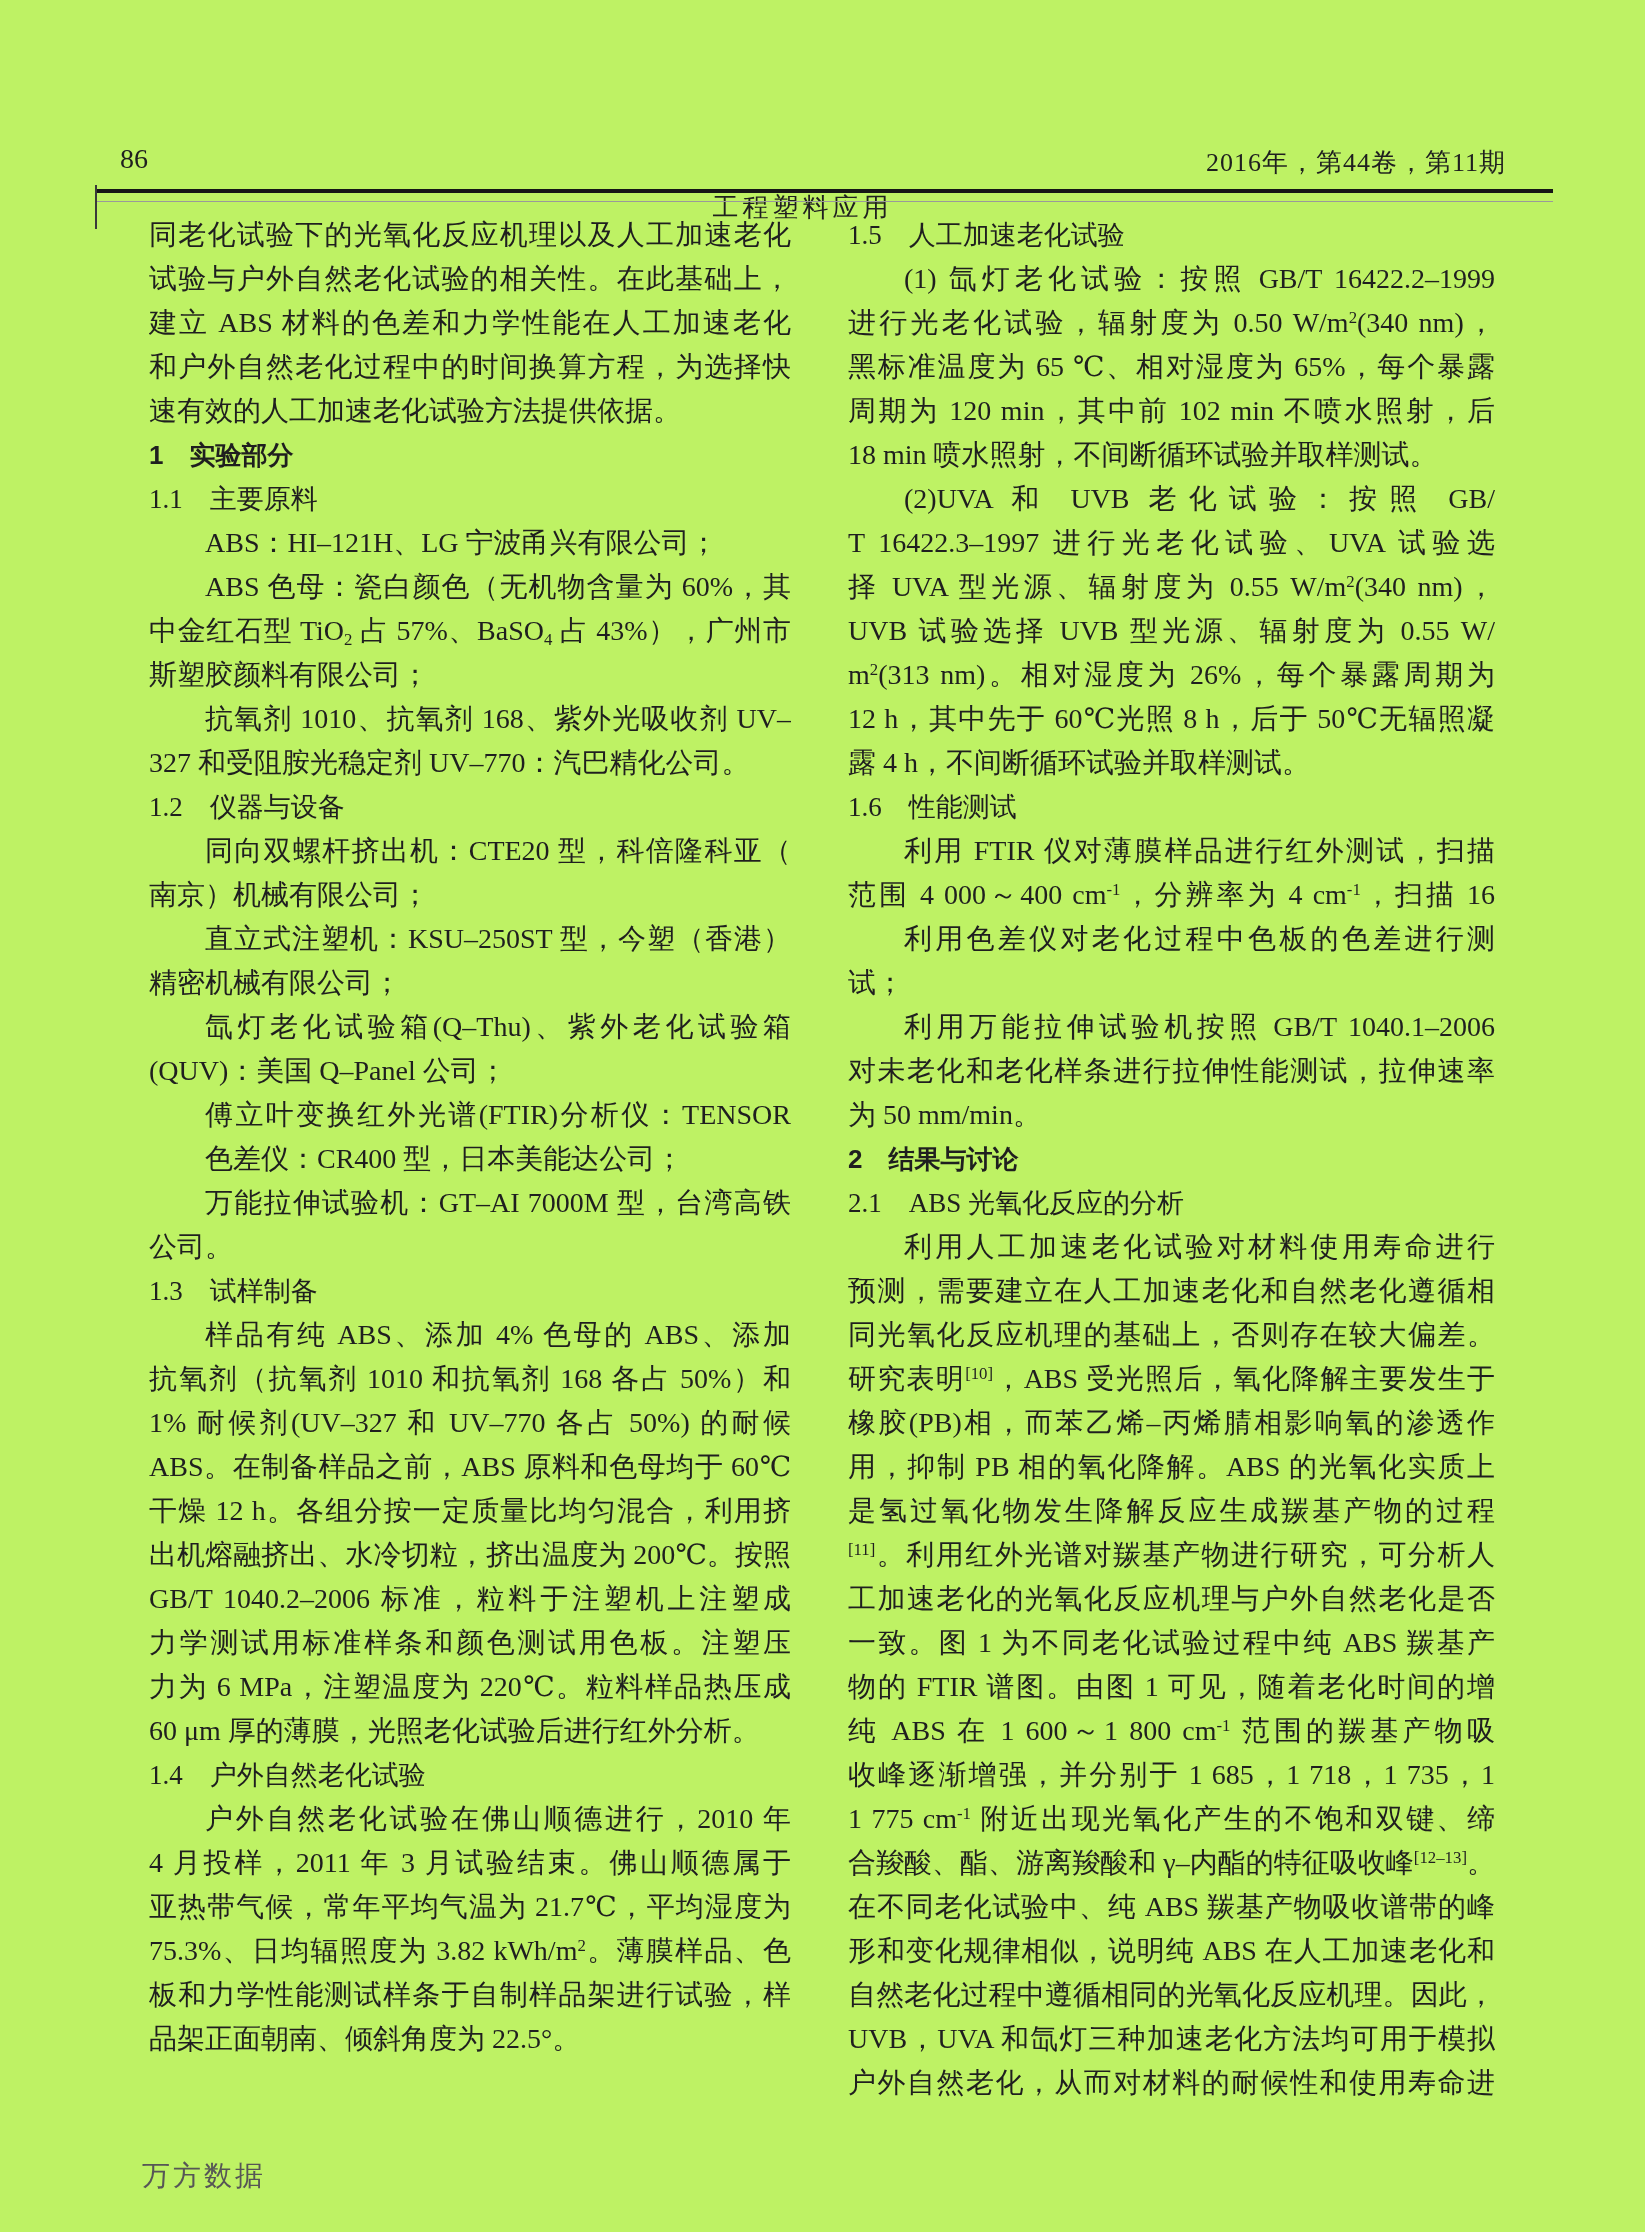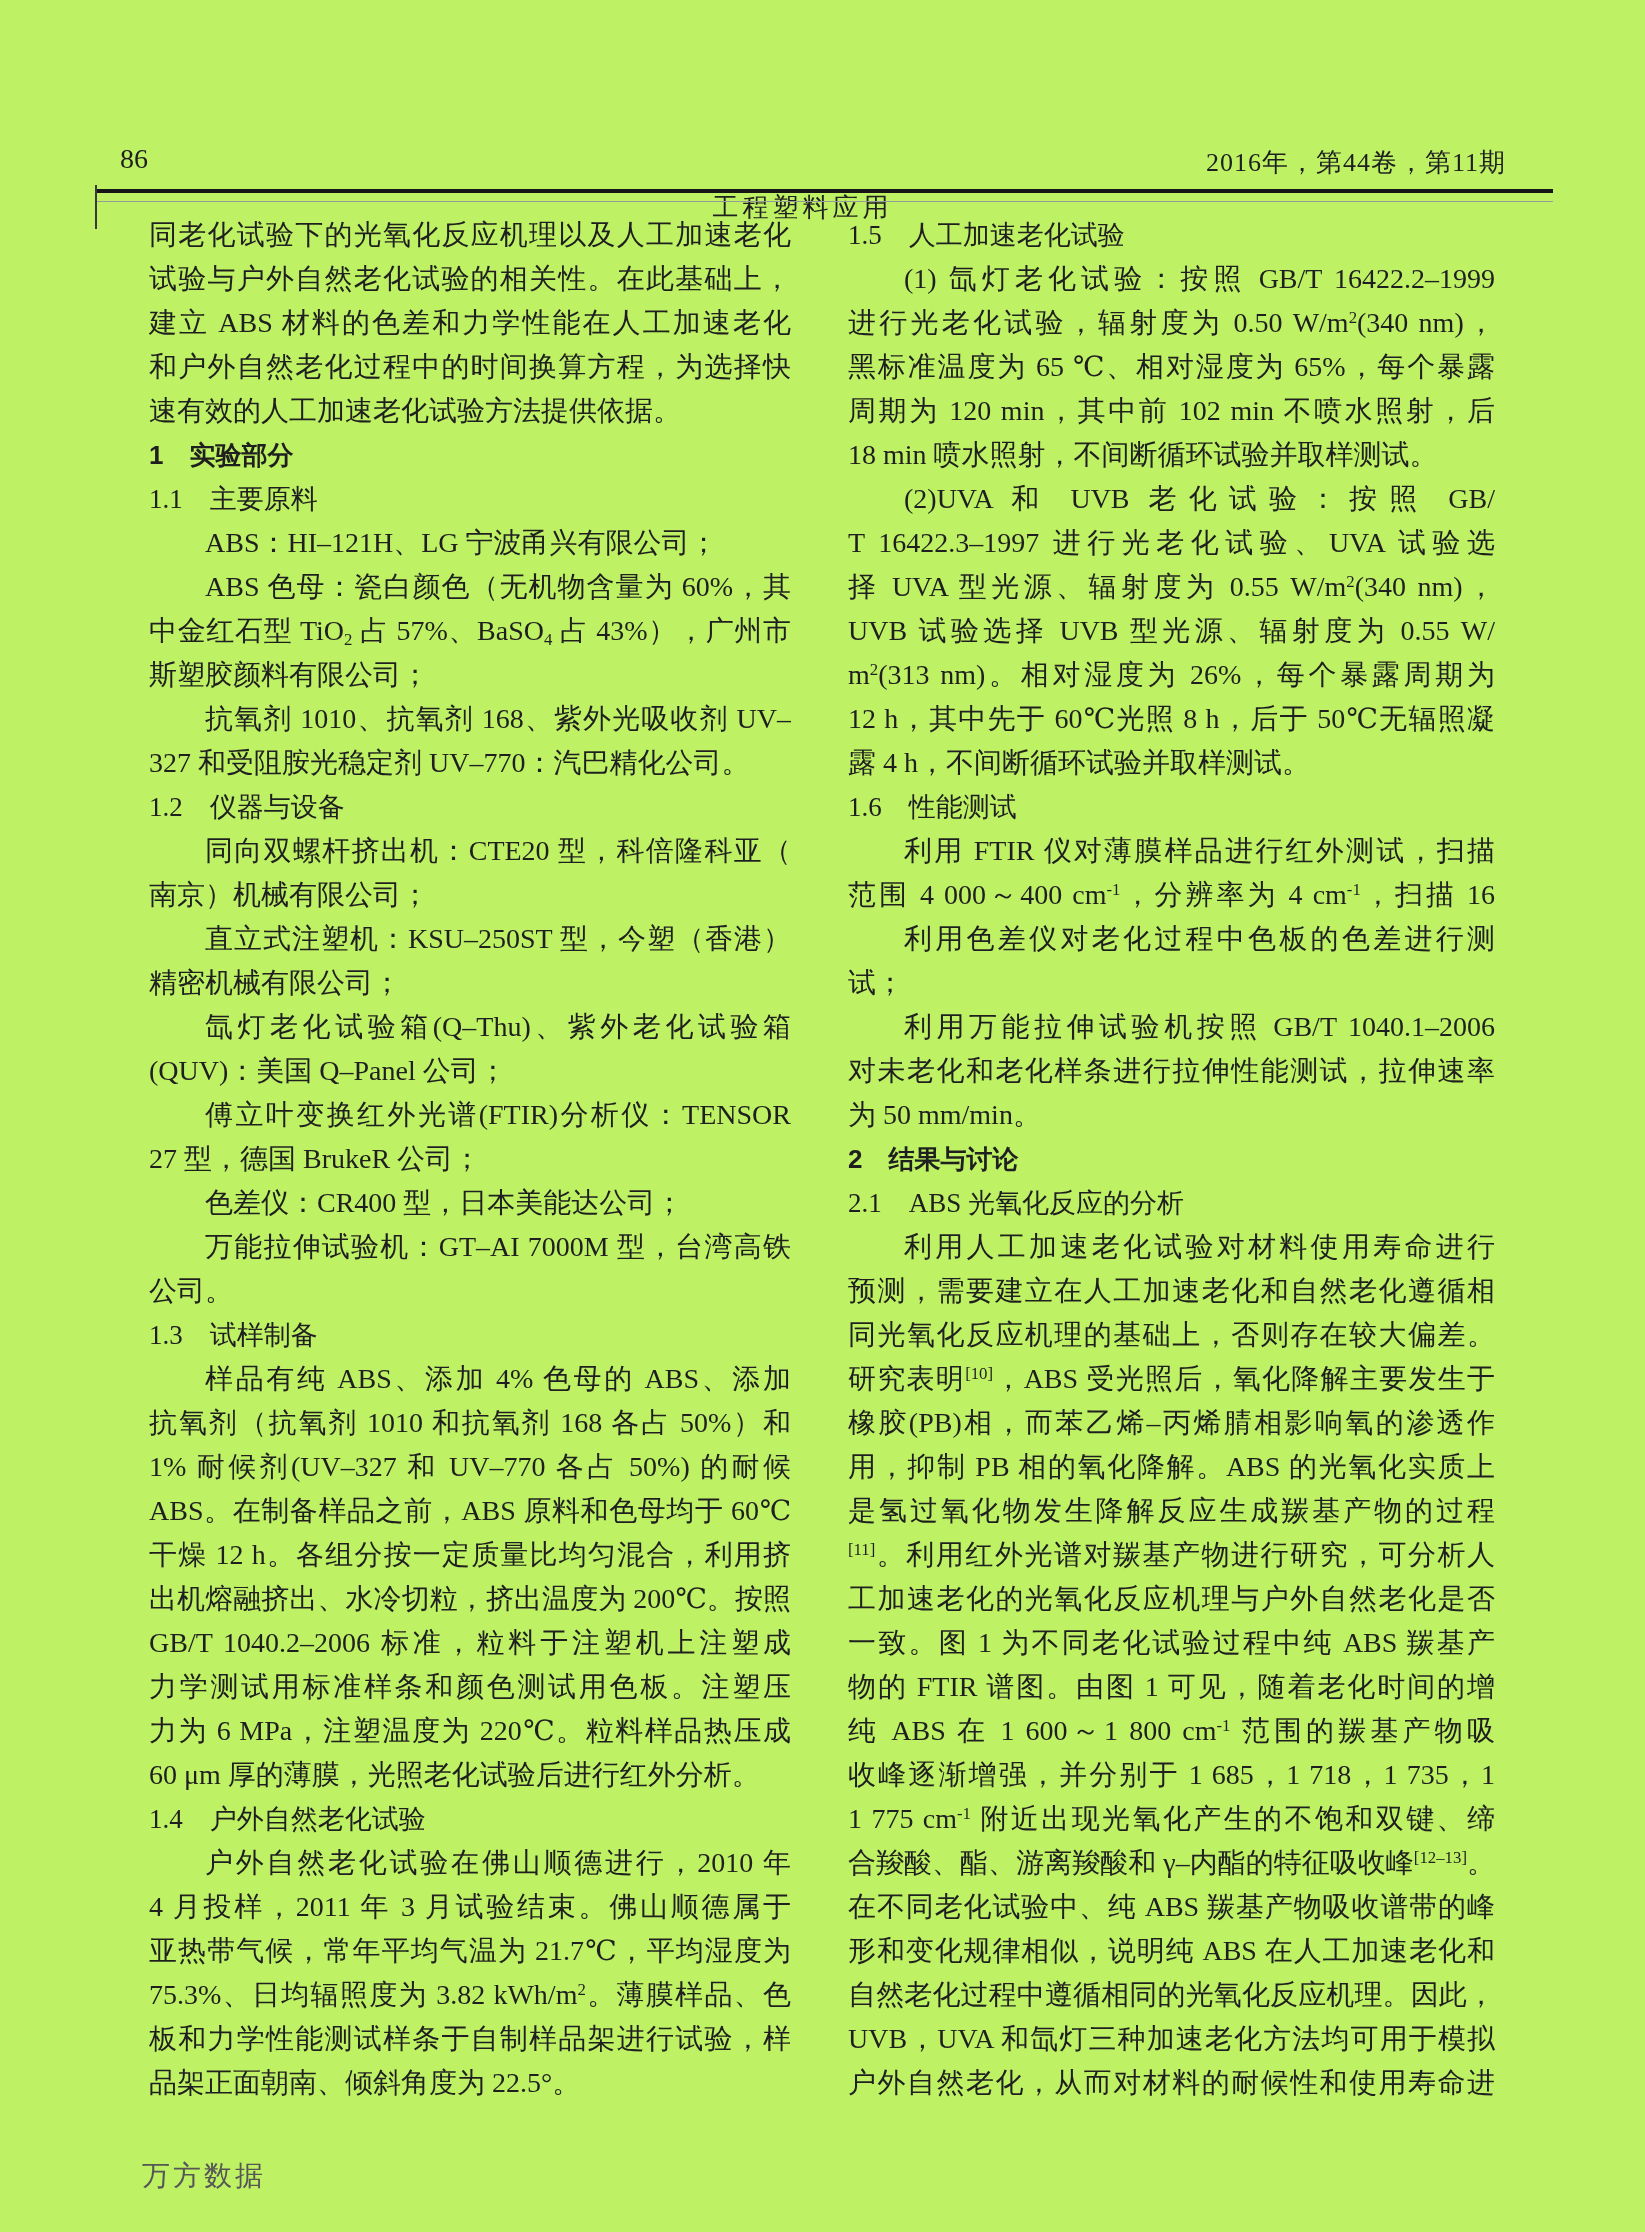--- a/index.html
+++ b/index.html
@@ -62,21 +62,20 @@
       <div class="line body indent fill"><span>抗氧剂 1010、抗氧剂 168、紫外光吸收剂 UV–</span></div>
       <div class="line body end"><span>327 和受阻胺光稳定剂 UV–770：汽巴精化公司。</span></div>
       <div class="line h2 end"><span>1.2　仪器与设备</span></div>
       <div class="line body indent fill"><span>同向双螺杆挤出机：CTE20 型，科倍隆科亚（</span></div>
       <div class="line body end"><span>南京）机械有限公司；</span></div>
       <div class="line body indent fill"><span>直立式注塑机：KSU–250ST 型，今塑（香港）</span></div>
       <div class="line body end"><span>精密机械有限公司；</span></div>
       <div class="line body indent fill"><span>氙灯老化试验箱(Q–Thu)、紫外老化试验箱</span></div>
       <div class="line body end"><span>(QUV)：美国 Q–Panel 公司；</span></div>
       <div class="line body indent fill"><span>傅立叶变换红外光谱(FTIR)分析仪：TENSOR</span></div>
-      <div class="line body end"><span>27 型，德国 BrukeR 公司；</span></div>
       <div class="line body indent end"><span>色差仪：CR400 型，日本美能达公司；</span></div>
       <div class="line body indent fill"><span>万能拉伸试验机：GT–AI 7000M 型，台湾高铁</span></div>
       <div class="line body end"><span>公司。</span></div>
       <div class="line h2 end"><span>1.3　试样制备</span></div>
       <div class="line body indent fill"><span>样品有纯 ABS、添加 4% 色母的 ABS、添加 1‰</span></div>
       <div class="line body fill"><span>抗氧剂（抗氧剂 1010 和抗氧剂 168 各占 50%）和</span></div>
       <div class="line body fill"><span>1% 耐候剂(UV–327 和 UV–770 各占 50%) 的耐候</span></div>
       <div class="line body fill"><span>ABS。在制备样品之前，ABS 原料和色母均于 60℃</span></div>
       <div class="line body fill"><span>干燥 12 h。各组分按一定质量比均匀混合，利用挤</span></div>
       <div class="line body fill"><span>出机熔融挤出、水冷切粒，挤出温度为 200℃。按照</span></div>

